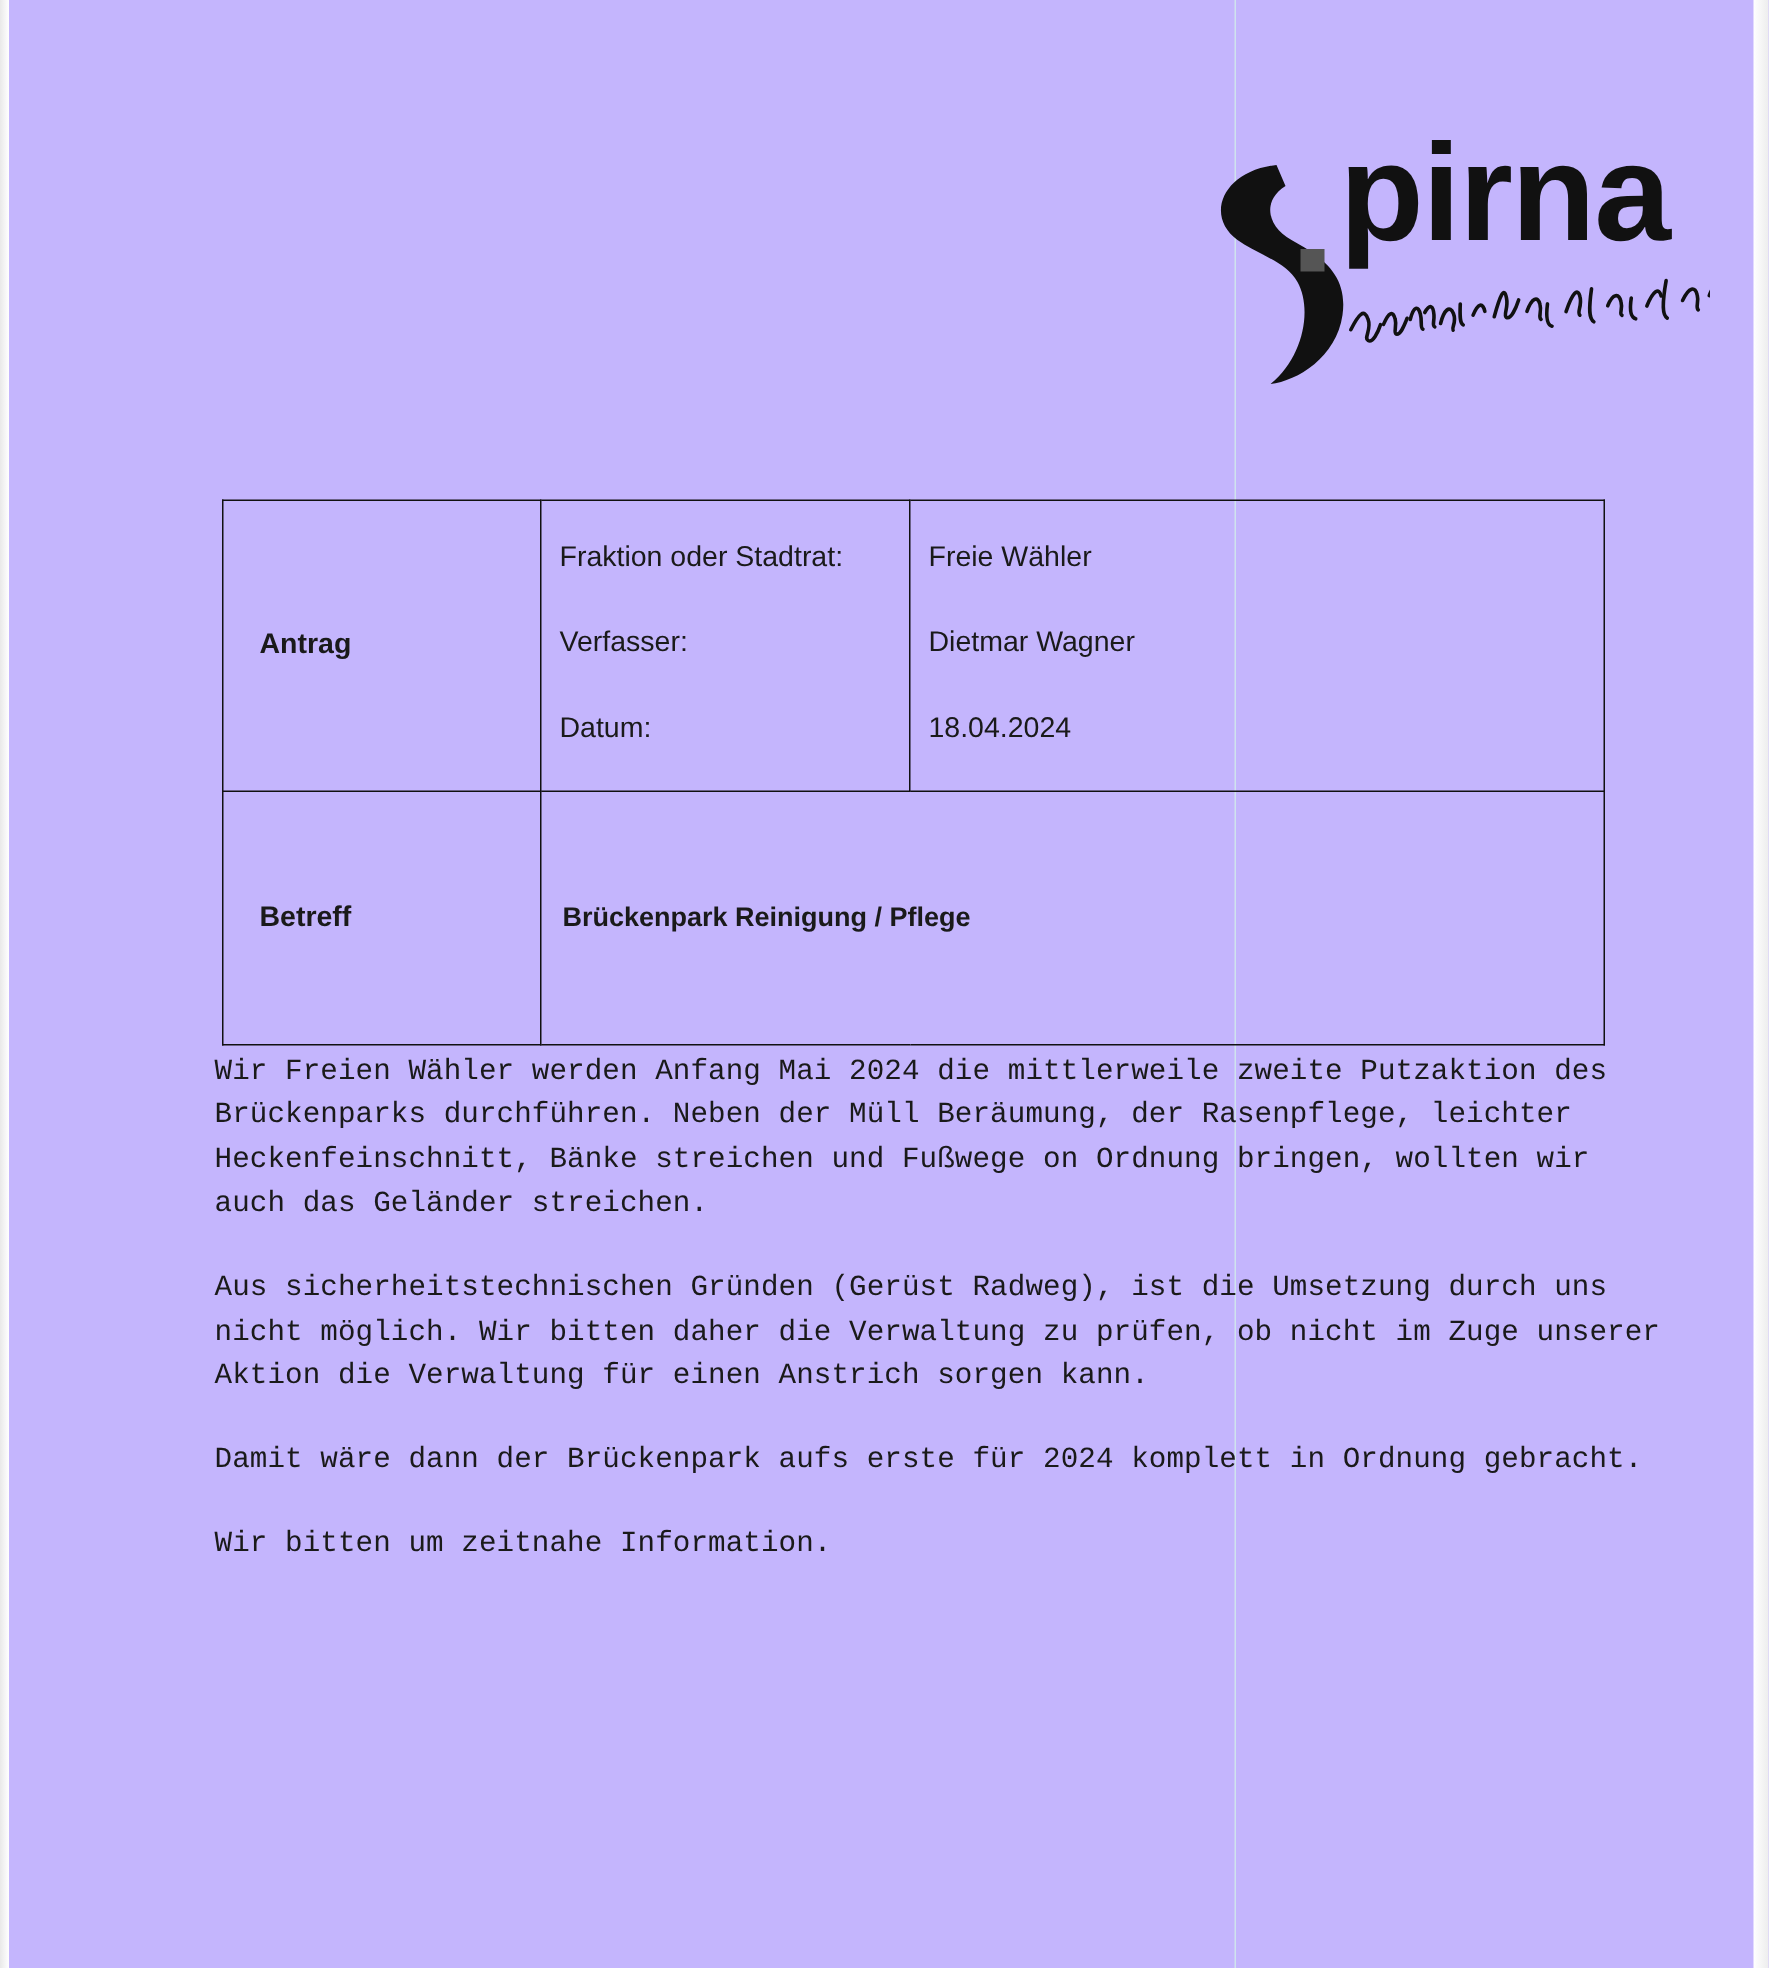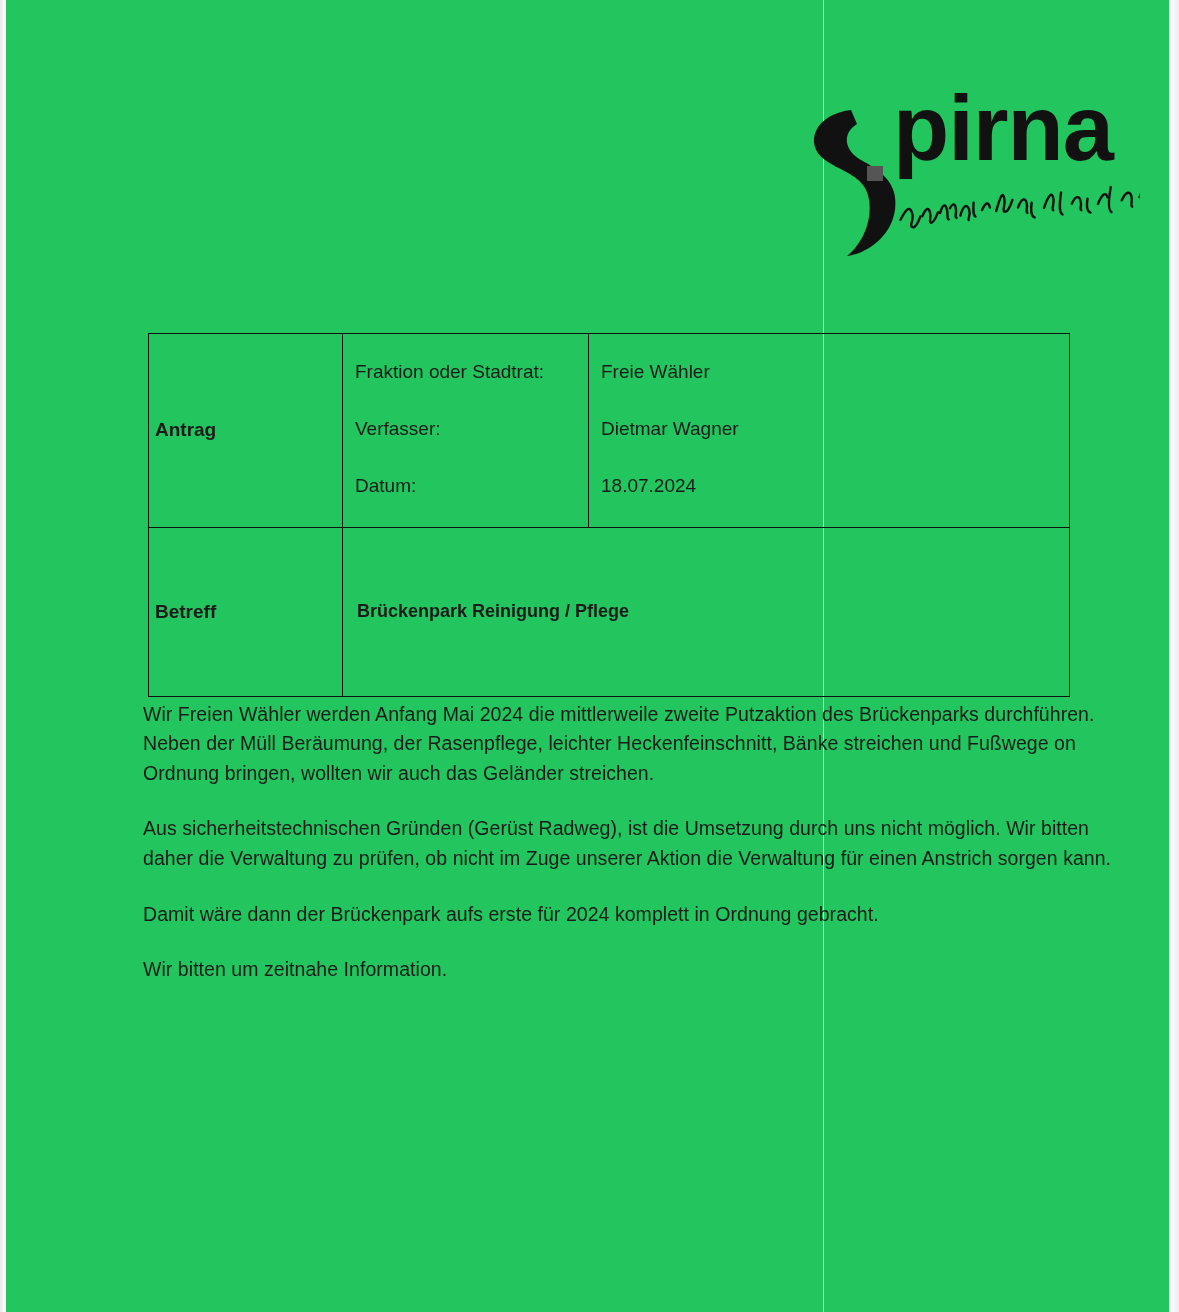--- a/index.html
+++ b/index.html
@@ -13,21 +13,21 @@
     font-family: "Liberation Sans", sans-serif;
     color: #1a1a1a;
     position: relative;
     overflow: hidden;
   }
 
   
   .page {
     position: absolute;
     inset: 0;
-    background: #22c55e;
+    background: #c4b5fd;
   }
   .page-edge-left {
     position: absolute;
     left: 0; top: 0; bottom: 0;
     width: 6px;
     background: linear-gradient(to right, #e9e9e9, #ffffff);
   }
   .page-edge-right {
     position: absolute;
     right: 0; top: 0; bottom: 0;
@@ -64,21 +64,21 @@
   .form-table td {
     border: 1px solid #111;
     padding: 0;
     vertical-align: middle;
     font-size: 19px;
     line-height: 1.2;
   }
   td.col-label {
     width: 187px;
     font-weight: bold;
-    padding-left: 6px;
+    padding-left: 24px;
     font-size: 19px;
   }
   td.col-key {
     width: 233px;
     padding-left: 12px;
   }
   td.col-val {
     padding-left: 12px;
   }
   .kv-block {
@@ -110,20 +110,21 @@
     font-size: 19.5px;
     margin-bottom: 30px;
     letter-spacing: 0.1px;
   }
   .para {
     font-size: 19.5px;
     line-height: 1.52;
     margin-bottom: 26px;
     max-width: 975px;
     letter-spacing: 0.05px;
+    font-family: Liberation Mono, monospace;
   }
   .para.tight { margin-bottom: 0; }
   .sign-block {
     font-size: 19.5px;
     line-height: 1.5;
     margin-top: 26px;
   }
 </style>
 </head>
 <body>
@@ -174,21 +175,21 @@
         <div class="kv-block">
           <div class="kv-row">Fraktion oder Stadtrat:</div>
           <div class="kv-row">Verfasser:</div>
           <div class="kv-row">Datum:</div>
         </div>
       </td>
       <td class="col-val">
         <div class="kv-block">
           <div class="kv-row">Freie Wähler</div>
           <div class="kv-row">Dietmar Wagner</div>
-          <div class="kv-row">18.07.2024</div>
+          <div class="kv-row">18.04.2024</div>
         </div>
       </td>
     </tr>
     <tr class="row-betreff">
       <td class="col-label">Betreff</td>
       <td class="betreff-value" colspan="2">Brückenpark Reinigung / Pflege</td>
     </tr>
   </tbody>
     </table>
 

